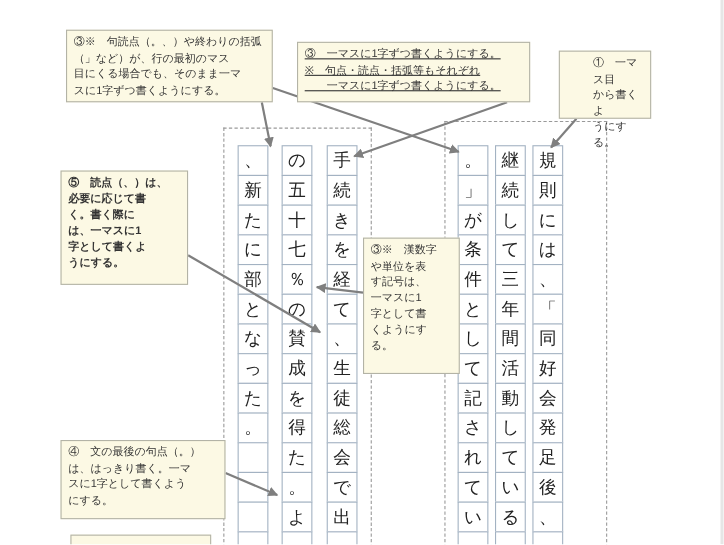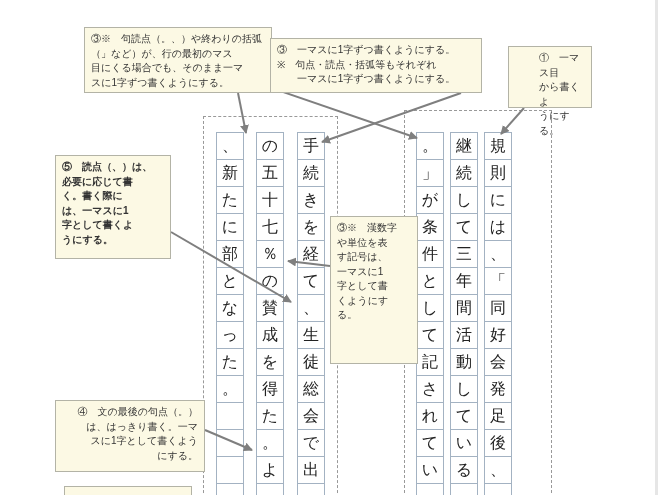--- a/index.html
+++ b/index.html
@@ -131,59 +131,59 @@
     </defs>
     <line x1="238" y1="93" x2="246" y2="133" stroke="#7f7f7f" stroke-width="2" marker-end="url(#ah)"></line>
     <line x1="248" y1="80" x2="417" y2="138" stroke="#7f7f7f" stroke-width="2" marker-end="url(#ah)"></line>
     <line x1="461" y1="93" x2="322" y2="142" stroke="#7f7f7f" stroke-width="2" marker-end="url(#ah)"></line>
     <line x1="524" y1="108" x2="501" y2="134" stroke="#7f7f7f" stroke-width="2" marker-end="url(#ah)"></line>
     <line x1="171" y1="232" x2="291" y2="302" stroke="#7f7f7f" stroke-width="2" marker-end="url(#ah)"></line>
     <line x1="330" y1="266" x2="288" y2="261" stroke="#7f7f7f" stroke-width="2" marker-end="url(#ah)"></line>
     <line x1="205" y1="430" x2="252" y2="450" stroke="#7f7f7f" stroke-width="2" marker-end="url(#ah)"></line>
   </svg>
 
-  <div class="callout" style="left:60px;top:27px;width:188px;height:66px;margin-left:24px;">
+  <div class="callout" style="left:60px;top:27px;width:188px;height:66px;">
     <span class="ct">③※　句読点（。、）や終わりの括弧
 （」など）が、行の最初のマス
 目にくる場合でも、そのまま一マ
 スに1字ずつ書くようにする。</span>
   </div>
 
-  <div class="callout" style="left:270px;top:38px;width:212px;height:55px;">
+  <div class="callout" style="left:270px;top:38px;width:212px;height:55px;text-decoration:underline;">
     <span class="ct">③　一マスに1字ずつ書くようにする。
 ※　句点・読点・括弧等もそれぞれ
 　　一マスに1字ずつ書くようにする。</span>
   </div>
 
   <div class="callout" style="left:508px;top:46px;width:84px;height:62px;padding-left:30px;">
     <span class="ct">①　一マス目
 から書くよ
 うにする。</span>
   </div>
 
   <div class="callout" style="left:55px;top:155px;width:116px;height:104px;font-weight:bold;">
     <span class="ct">⑤　読点（、）は、
 必要に応じて書
 く。書く際に
 は、一マスに1
 字として書くよ
 うにする。</span>
   </div>
 
-  <div class="callout" style="left:330px;top:216px;width:88px;height:148px;">
+  <div class="callout" style="left:330px;top:216px;width:88px;height:124px;">
     <span class="ct">③※　漢数字
 や単位を表
 す記号は、
 一マスに1
 字として書
 くようにす
 る。</span>
   </div>
 
-  <div class="callout" style="left:55px;top:400px;width:150px;height:72px;text-align:right;">
+  <div class="callout" style="left:55px;top:400px;width:150px;height:72px;">
     <span class="ct">④　文の最後の句点（。）
 は、はっきり書く。一マ
 スに1字として書くよう
 にする。</span>
   </div>
 
   <div class="callout" style="left:64px;top:486px;width:128px;height:24px;"></div>
 
   <div class="edge"></div>
 </div>

